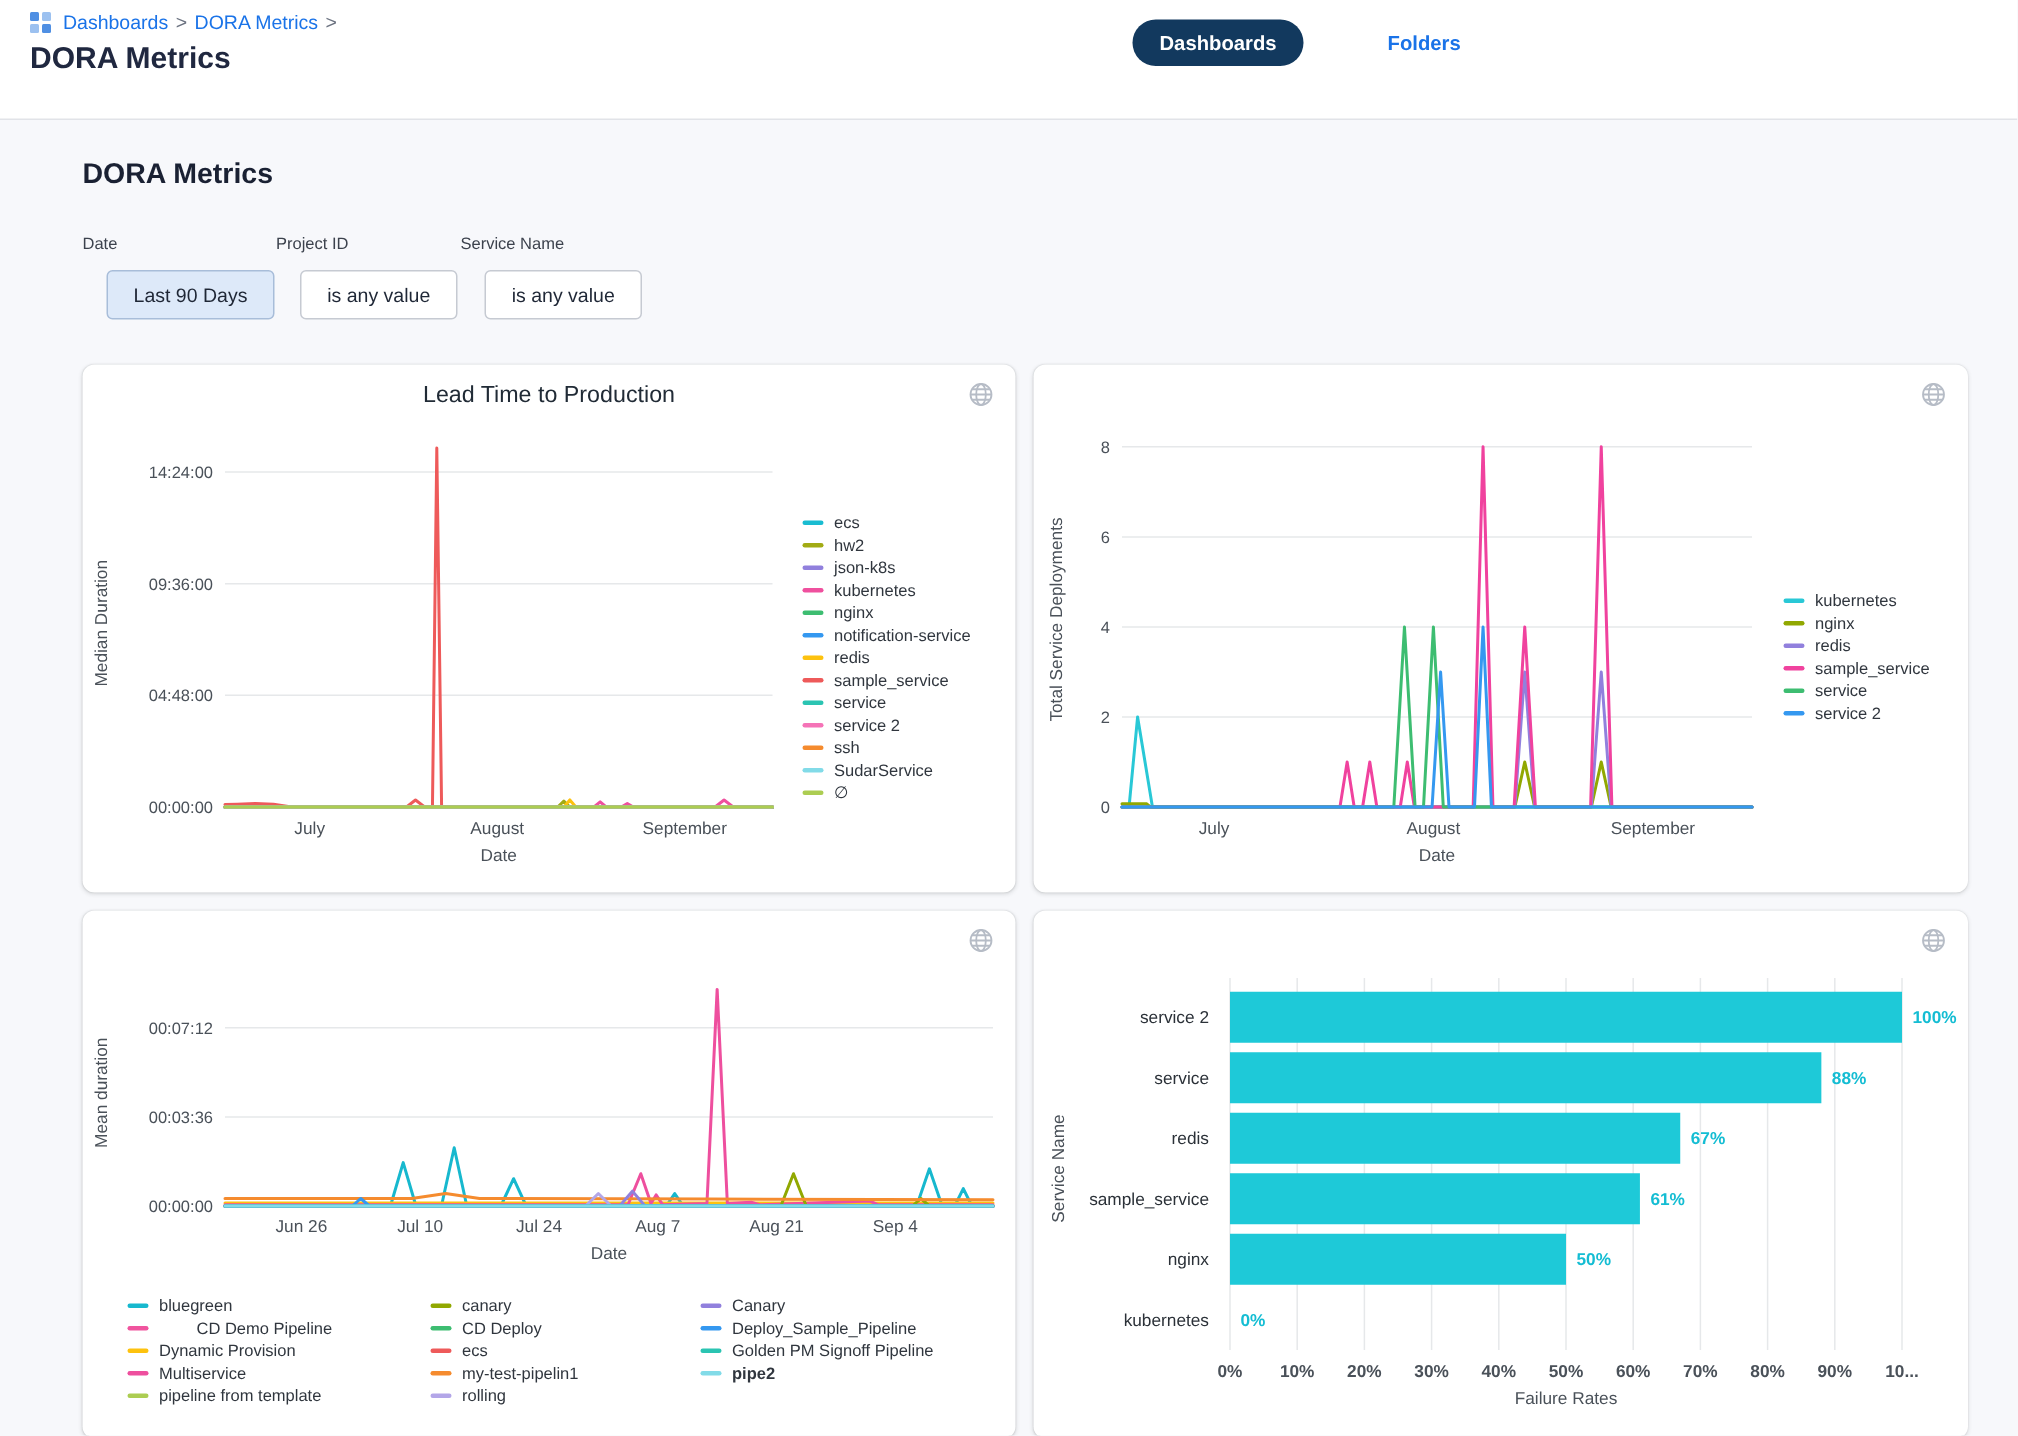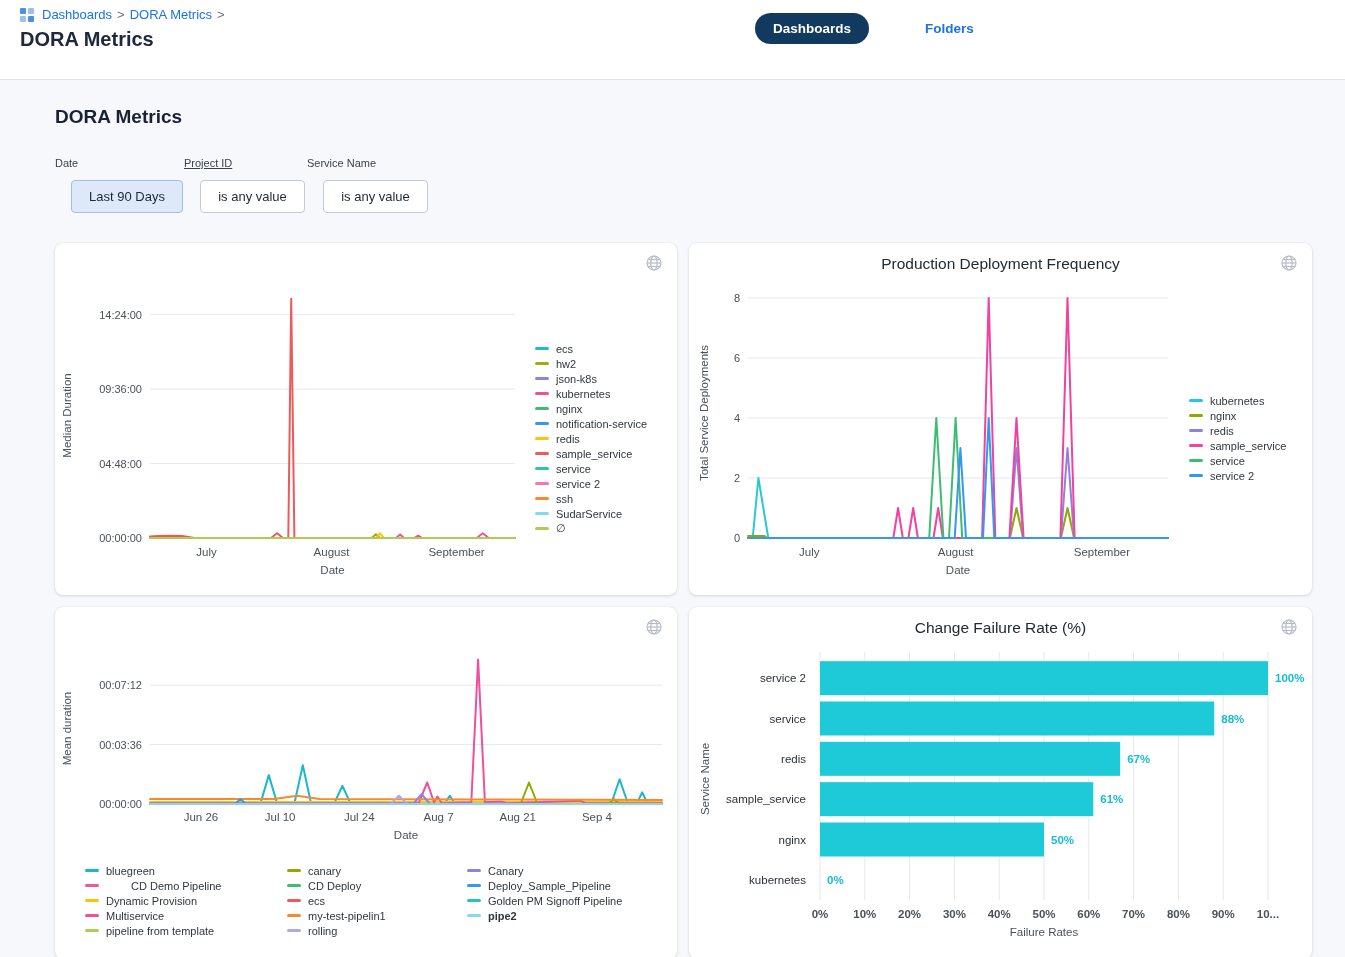--- a/index.html
+++ b/index.html
@@ -65,21 +65,21 @@
   <div class="tabs">
     <div class="tab-pill">Dashboards</div>
     <div class="tab-link">Folders</div>
   </div>
 </div>
 
 <div class="content">
   <div class="dash-title">DORA Metrics</div>
 
   <div class="filter-label" style="left:55px; top:77px;">Date</div>
-  <div class="filter-label" style="left:184px; top:77px;text-decoration:underline;">Project ID</div>
+  <div class="filter-label" style="left:184px; top:77px;">Project ID</div>
   <div class="filter-label" style="left:307px; top:77px;">Service Name</div>
   <div class="filter-btn filter-active" style="left:55px; top:100px; width:112px;">Last 90 Days</div>
   <div class="filter-btn filter-plain" style="left:184px; top:100px; width:105px;">is any value</div>
   <div class="filter-btn filter-plain" style="left:307px; top:100px; width:105px;">is any value</div>
 
   <div class="card" style="left:55px; top:163px;">
     <div class="chart-host">
         <svg width="622" height="352" viewBox="0 0 622 352">
           <line x1="95" y1="295" x2="460" y2="295" stroke="#e6e8ea" stroke-width="1"></line>
           <text x="87" y="299" text-anchor="end" font-size="11" fill="#4a5159" font-family="&quot;Liberation Sans&quot;,sans-serif">00:00:00</text>
@@ -156,20 +156,21 @@
           <div class="lg-item" style="height: 15px;">
             <span class="lg-swatch" style="background: rgb(130, 219, 232);"></span>
             <span class="lg-label">SudarService</span>
           </div>
           <div class="lg-item" style="height: 15px;">
             <span class="lg-swatch" style="background: rgb(172, 205, 82);"></span>
             <span class="lg-label">∅</span>
           </div>
         </div>
       </div>
+    <div class="card-title">Lead Time to Production</div>
     <svg class="globe" viewBox="0 0 18 18">
       <g fill="none" stroke="#b6bcc6" stroke-width="1.2">
         <circle cx="9" cy="9" r="7"></circle>
           <ellipse cx="9" cy="9" rx="3.2" ry="7"></ellipse>
         <line x1="2" y1="9" x2="16" y2="9"></line>
           <line x1="3" y1="5.5" x2="15" y2="5.5"></line>
           <line x1="3" y1="12.5" x2="15" y2="12.5"></line>
       </g>
     </svg>
   </div>
@@ -219,21 +220,20 @@
           <div class="lg-item" style="height: 15px;">
             <span class="lg-swatch" style="background: rgb(61, 189, 113);"></span>
             <span class="lg-label">service</span>
           </div>
           <div class="lg-item" style="height: 15px;">
             <span class="lg-swatch" style="background: rgb(52, 152, 240);"></span>
             <span class="lg-label">service 2</span>
           </div>
         </div>
       </div>
-    <div class="card-title">Production Deployment Frequency</div>
     <svg class="globe" viewBox="0 0 18 18">
       <g fill="none" stroke="#b6bcc6" stroke-width="1.2">
         <circle cx="9" cy="9" r="7"></circle>
           <ellipse cx="9" cy="9" rx="3.2" ry="7"></ellipse>
         <line x1="2" y1="9" x2="16" y2="9"></line>
           <line x1="3" y1="5.5" x2="15" y2="5.5"></line>
           <line x1="3" y1="12.5" x2="15" y2="12.5"></line>
       </g>
     </svg>
   </div>
@@ -383,21 +383,20 @@
           <text x="411.28" y="196.16666666666666" text-anchor="start" font-size="11.5" fill="#14bdd3" font-family="&quot;Liberation Sans&quot;,sans-serif" font-weight="bold">61%</text>
           <text x="117" y="236.5" text-anchor="end" font-size="11.5" fill="#2b3138" font-family="&quot;Liberation Sans&quot;,sans-serif">nginx</text>
           <rect x="131" y="215.5" width="224" height="34" fill="#1ec9d8"></rect>
           <text x="362" y="236.5" text-anchor="start" font-size="11.5" fill="#14bdd3" font-family="&quot;Liberation Sans&quot;,sans-serif" font-weight="bold">50%</text>
           <text x="117" y="276.83333333333337" text-anchor="end" font-size="11.5" fill="#2b3138" font-family="&quot;Liberation Sans&quot;,sans-serif">kubernetes</text>
           <text x="138" y="276.83333333333337" text-anchor="start" font-size="11.5" fill="#14bdd3" font-family="&quot;Liberation Sans&quot;,sans-serif" font-weight="bold">0%</text>
           <text x="355" y="329" text-anchor="middle" font-size="11.5" fill="#4a5159" font-family="&quot;Liberation Sans&quot;,sans-serif">Failure Rates</text>
           <text x="20" y="172" text-anchor="middle" font-size="11.5" fill="#4a5159" font-family="&quot;Liberation Sans&quot;,sans-serif" transform="rotate(-90 20 172)">Service Name</text>
         </svg>
       </div>
-    <div class="card-title">Change Failure Rate (%)</div>
     <svg class="globe" viewBox="0 0 18 18">
       <g fill="none" stroke="#b6bcc6" stroke-width="1.2">
         <circle cx="9" cy="9" r="7"></circle>
           <ellipse cx="9" cy="9" rx="3.2" ry="7"></ellipse>
         <line x1="2" y1="9" x2="16" y2="9"></line>
           <line x1="3" y1="5.5" x2="15" y2="5.5"></line>
           <line x1="3" y1="12.5" x2="15" y2="12.5"></line>
       </g>
     </svg>
   </div>

